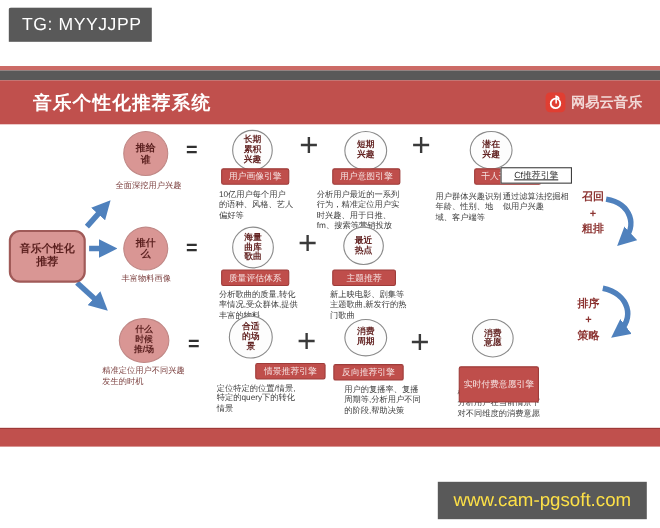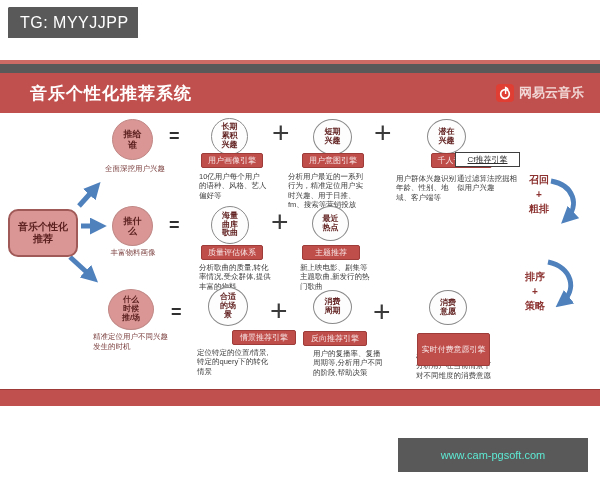--- a/index.html
+++ b/index.html
@@ -12,22 +12,22 @@
   .salmon-line{left:0;top:60px;width:600px;height:4px;background:#cc6b66;}
   .gray-strip{left:0;top:64px;width:600px;height:9px;background:#595959;}
   .banner{left:0;top:73px;width:600px;height:40px;background:#c0504d;}
   .banner-title{left:30px;top:0;height:40px;display:flex;align-items:center;
                 color:#fff;font-size:17px;font-weight:bold;letter-spacing:1px;}
   .brand{right:16px;top:0;height:40px;display:flex;align-items:center;gap:5px;}
   .brand-icon{width:18px;height:18px;border-radius:4px;background:#e03e32;display:flex;
               align-items:center;justify-content:center;}
   .brand-name{color:#f1d8d6;font-size:13px;font-weight:bold;}
   .footer-bar{left:0;top:389px;width:600px;height:17px;background:#c0504d;border-top:1px solid #9e3a38;box-sizing:border-box;}
-  .site-box{left:398px;top:438px;width:190px;height:34px;background:#595959;color:#5eead4;
-            font-size:11px;display:flex;align-items:center;justify-content:center;}
+  .site-box{left:398px;top:438px;width:190px;height:34px;background:#595959;color:#fde047;
+            font-size:17px;display:flex;align-items:center;justify-content:center;}
   .root-node{left:8px;top:209px;width:70px;height:48px;background:#d99694;border:2px solid #a05a58;
              border-radius:10px;color:#5a1f1e;font-size:10px;font-weight:bold;display:flex;
              align-items:center;justify-content:center;text-align:center;line-height:1.25;box-sizing:border-box;}
   .qcircle{background:#d99694;border:1px solid #c08886;border-radius:50%;color:#5a1f1e;
            font-size:9px;font-weight:bold;display:flex;align-items:center;justify-content:center;
            text-align:center;line-height:1.12;box-sizing:border-box;}
   .wcircle{background:#fdfdfd;border:1.5px solid #8a8a8a;border-radius:50%;color:#632423;
            font-size:8px;font-weight:bold;display:flex;align-items:center;justify-content:center;
            text-align:center;line-height:1.12;box-sizing:border-box;}
   .engine{background:#bf4e4b;border:1px solid #9e3c3a;color:#f6e3e2;font-size:8px;

